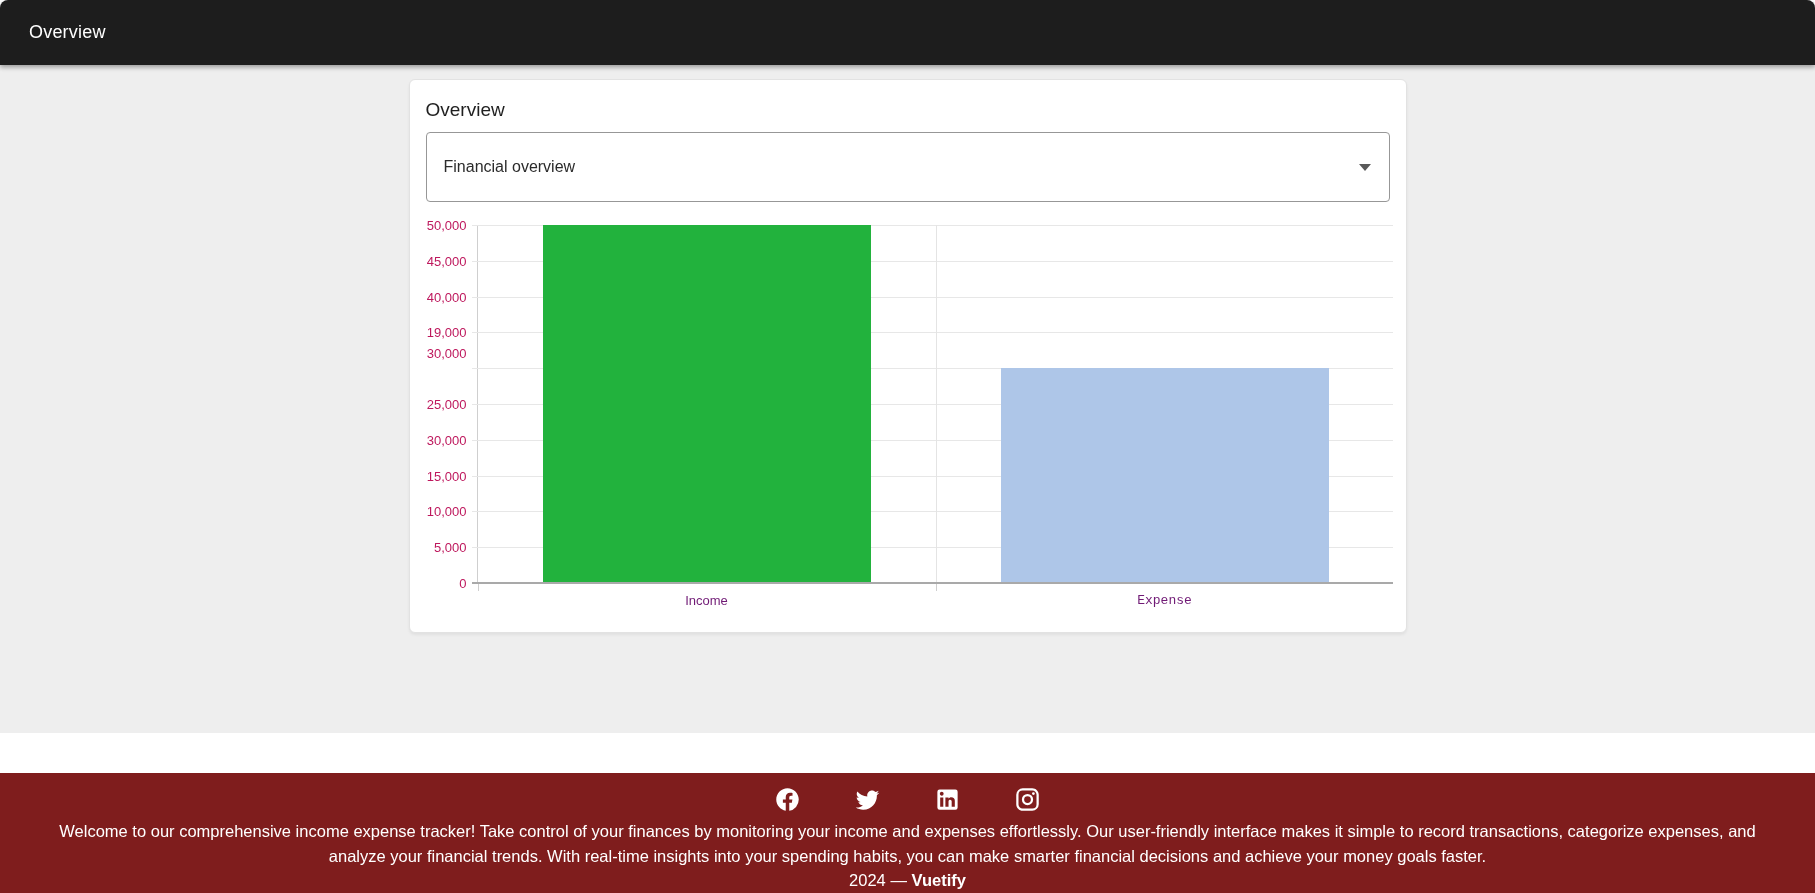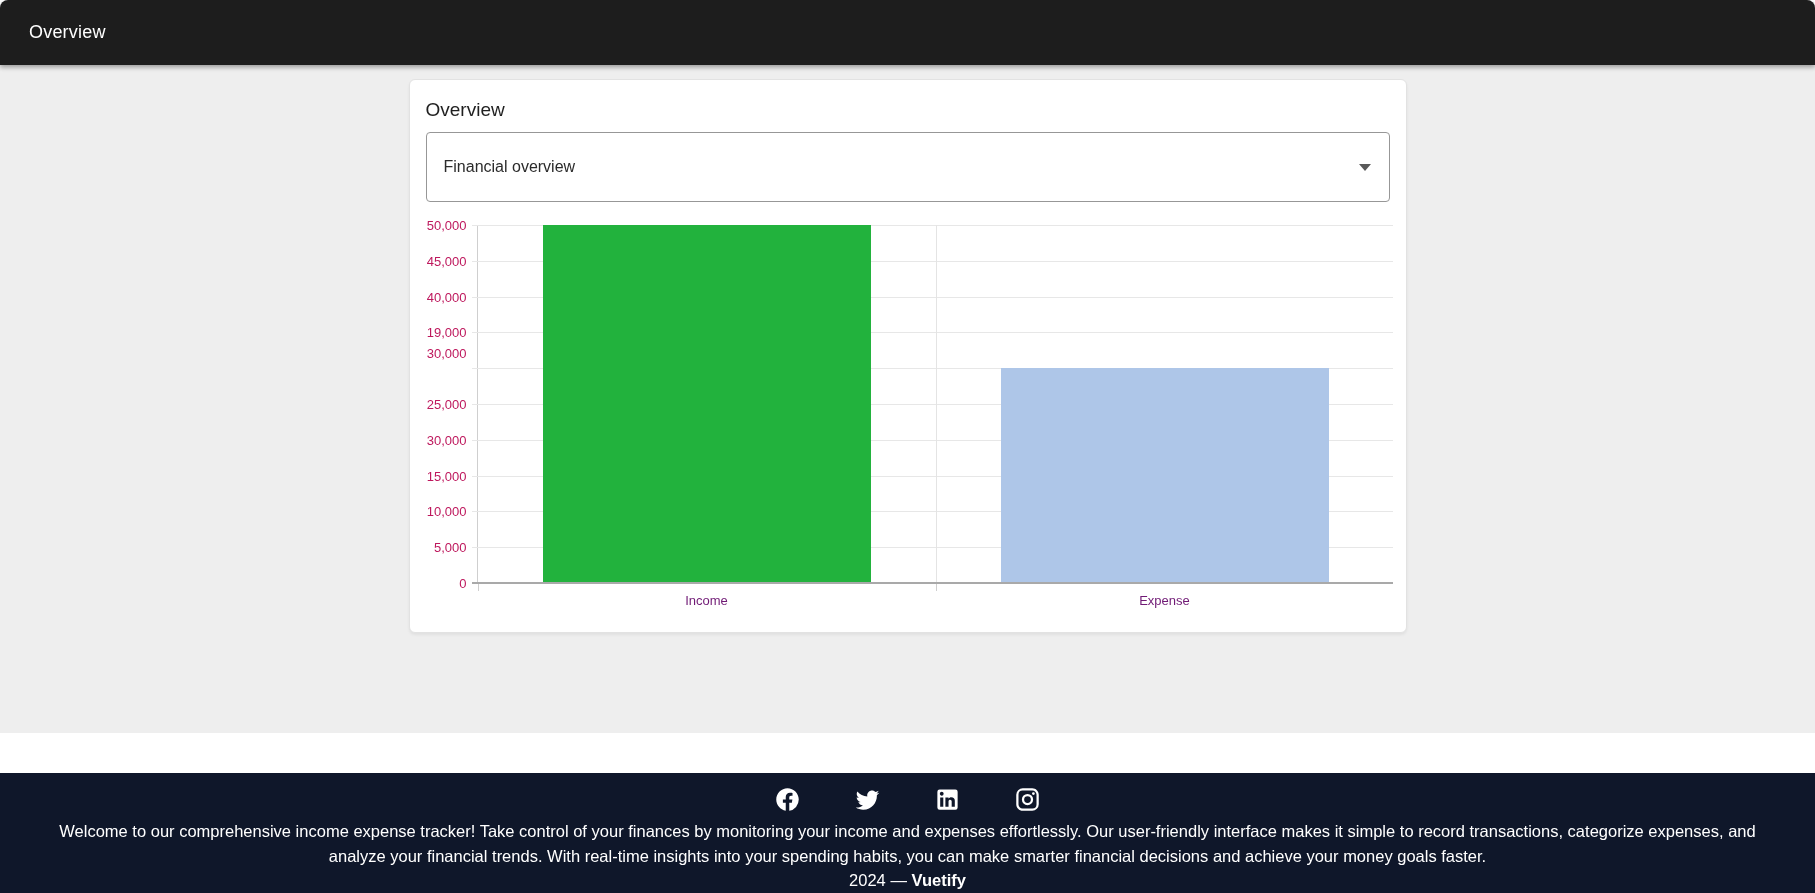--- a/index.html
+++ b/index.html
@@ -170,27 +170,27 @@
           <div class="ytick-label" style="top: 35.8px;">45,000</div>
           <div class="gridline" style="top: 0px;"></div>
           <div class="ytick-label" style="top: 0px;">50,000</div>
           <div class="vgridline" style="left: 458px;"></div>
           <div class="under-tick" style="left: 0px;"></div>
           <div class="under-tick" style="left: 458px;"></div>
           <div class="bar" style="left: 65px; height: 358px; background: rgb(34, 178, 61);"></div>
           <div class="bar" style="left: 523px; height: 215px; background: rgb(174, 198, 232);"></div>
           <div class="baseline"></div>
           <div class="xtick-label" style="left: 229px;">Income</div>
-          <div class="xtick-label" style="left: 687px;">Expense</div>
+          <div class="xtick-label" style="left: 687px; font-family: Liberation Mono, monospace;">Expense</div>
         </div>
     </div>
   </section>
 </main>
 
-<footer class="footer" style="background: #0f172a; margin-top: 40px;">
+<footer class="footer" style="background: #7f1d1d; margin-top: 40px;">
   <div class="social-row" id="social-row">
       <button class="social-btn">
         <svg viewBox="0 0 24 24">
           <path d="M12 2.04C6.5 2.04 2 6.53 2 12.06C2 17.06 5.66 21.21 10.44 21.96V14.96H7.9V12.06H10.44V9.85C10.44 7.34 11.93 5.96 14.22 5.96C15.31 5.96 16.45 6.15 16.45 6.15V8.62H15.19C13.95 8.62 13.56 9.39 13.56 10.18V12.06H16.34L15.89 14.96H13.56V21.96A10 10 0 0 0 22 12.06C22 6.53 17.5 2.04 12 2.04Z"></path>
         </svg>
       </button>
       <button class="social-btn">
         <svg viewBox="0 0 24 24">
           <path d="M22.46 6C21.69 6.35 20.86 6.58 20 6.69C20.88 6.16 21.56 5.32 21.88 4.31C21.05 4.81 20.13 5.16 19.16 5.36C18.37 4.5 17.26 4 16 4C13.65 4 11.73 5.92 11.73 8.29C11.73 8.63 11.77 8.96 11.84 9.27C8.28 9.09 5.11 7.38 3 4.79C2.63 5.42 2.42 6.16 2.42 6.94C2.42 8.43 3.17 9.75 4.33 10.5C3.62 10.5 2.96 10.3 2.38 10C2.38 10 2.38 10 2.38 10.03C2.38 12.11 3.86 13.85 5.82 14.24C5.46 14.34 5.08 14.39 4.69 14.39C4.42 14.39 4.15 14.36 3.89 14.31C4.43 16 6 17.26 7.89 17.29C6.43 18.45 4.58 19.13 2.56 19.13C2.22 19.13 1.88 19.11 1.54 19.07C3.44 20.29 5.7 21 8.12 21C16 21 20.33 14.46 20.33 8.79C20.33 8.6 20.33 8.42 20.32 8.23C21.16 7.63 21.88 6.87 22.46 6Z"></path>
         </svg>

